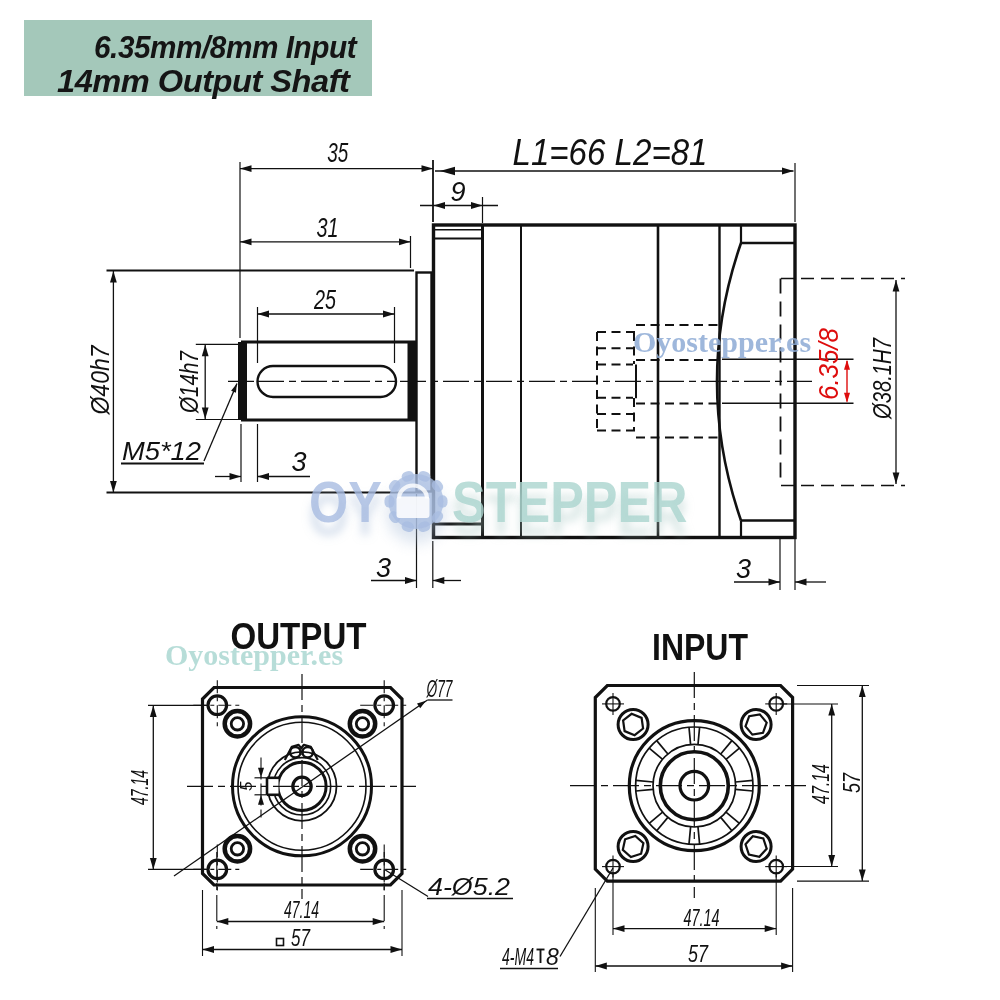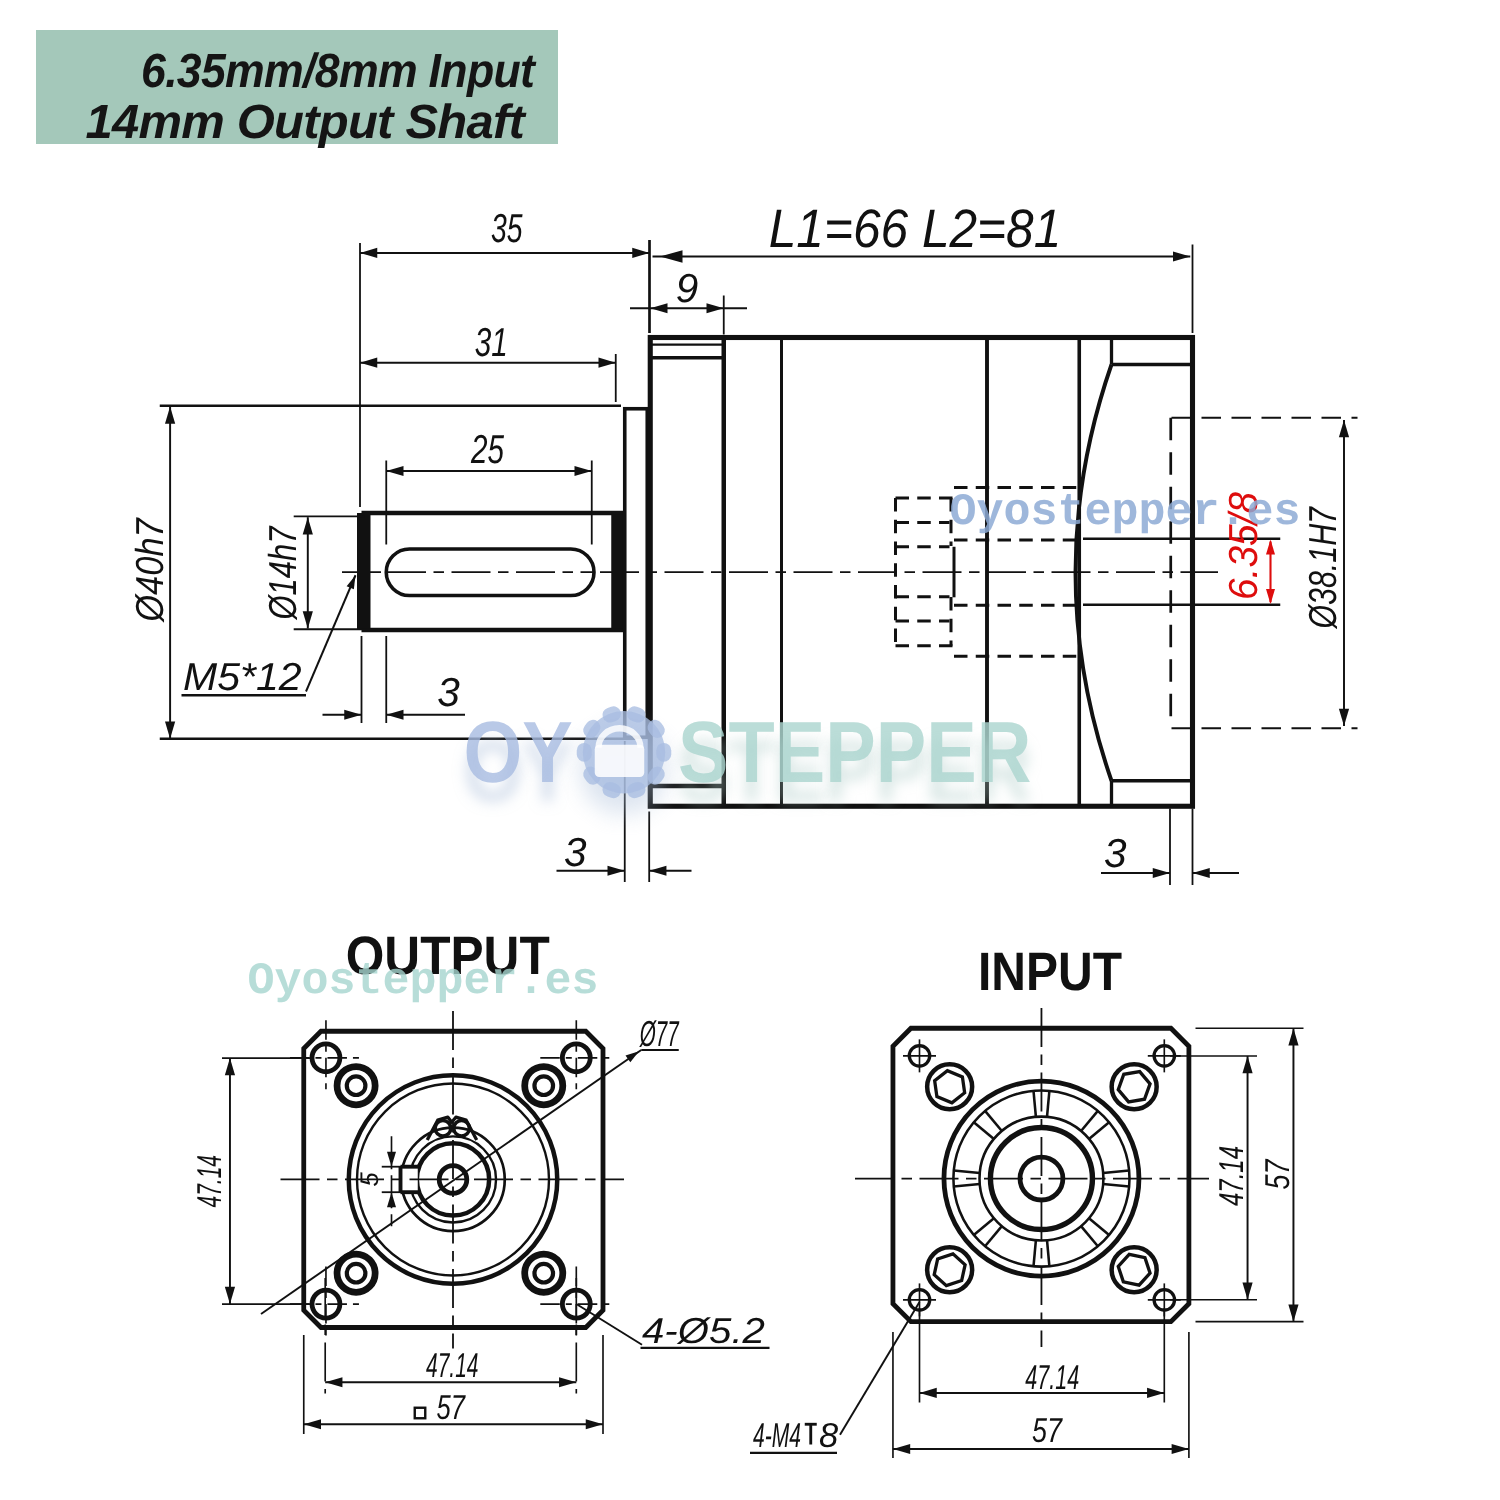--- a/index.html
+++ b/index.html
@@ -1,18 +1,18 @@
 <!DOCTYPE html>
 <html><head><meta charset="utf-8">
 <style>
 html,body{margin:0;padding:0;background:#fff}
 #page{position:relative;width:1000px;height:1000px;overflow:hidden;font-family:"Liberation Sans",sans-serif;background:#fff}
 #banner{position:absolute;left:24px;top:20px;width:348px;height:76px;background:#a4c8ba}
 .bl{position:absolute;font-style:italic;font-weight:bold;font-size:32px;color:#151515;white-space:pre;letter-spacing:-0.5px}
-.wm{position:absolute;font-family:Liberation Mono, monospace;font-weight:bold;white-space:pre}
+.wm{position:absolute;font-family:Liberation Serif, serif;font-weight:bold;white-space:pre}
 .logo{position:absolute;font-weight:bold;white-space:pre;transform:scaleX(0.87);transform-origin:0 0}
 </style></head>
 <body>
 <div id="page">
 <svg width="1000" height="1000" viewBox="0 0 1000 1000">
 <line x1="228" y1="381.4" x2="812" y2="381.4" stroke="#111" stroke-width="1.3" stroke-dasharray="26 5 7 5"></line>
 <line x1="241" y1="342" x2="416" y2="342" stroke="#111" stroke-width="3"></line>
 <line x1="241" y1="420" x2="416" y2="420" stroke="#111" stroke-width="3"></line>
 <line x1="242.5" y1="342" x2="242.5" y2="420" stroke="#111" stroke-width="9"></line>
 <line x1="412" y1="343" x2="412" y2="419" stroke="#111" stroke-width="9"></line>

